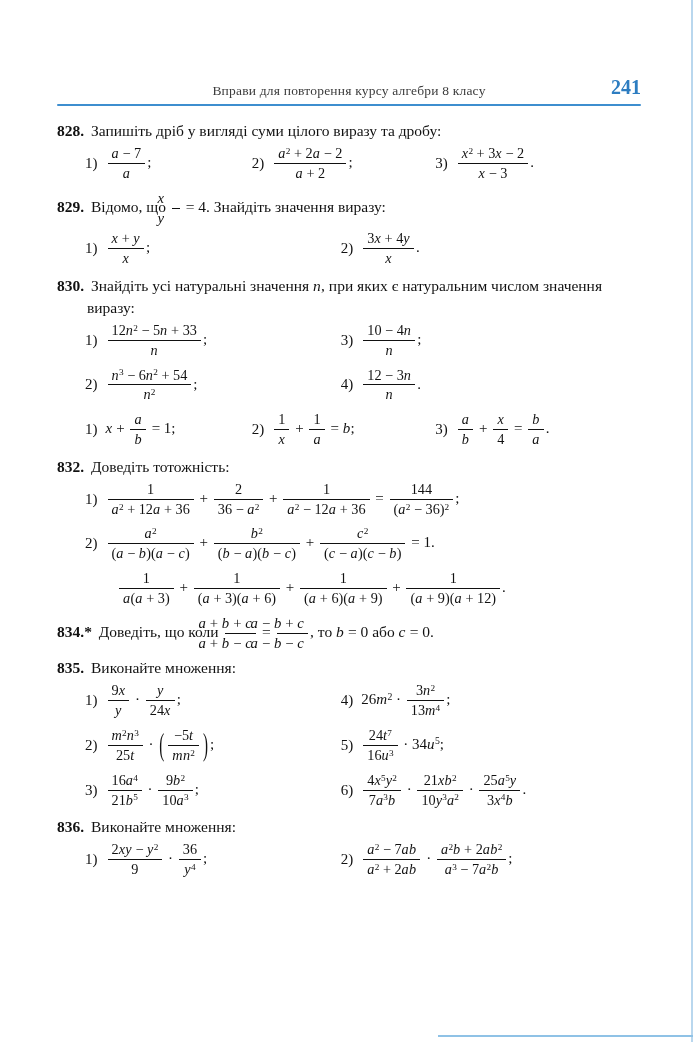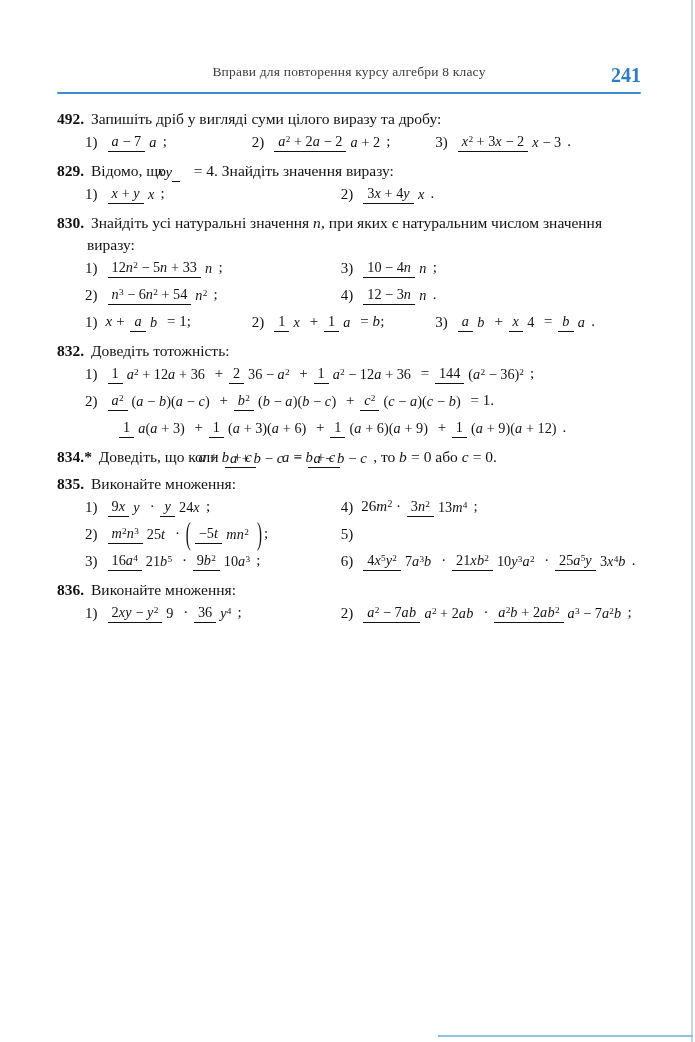--- a/index.html
+++ b/index.html
@@ -11,21 +11,21 @@
     position:relative;
     overflow:hidden;
   }
   .page { position:absolute; inset:0; padding:64px 54px 0 57px; }
 
   
   .edge-right { position:absolute; top:0; right:2px; width:2px; height:100%; background:#b9d7ee; }
   .edge-bottom { position:absolute; right:2px; bottom:5px; width:255px; height:2px; background:#8fc2e6; }
 
   
-  .header { display:flex; align-items:flex-start; }
+  .header { display:flex; align-items:flex-end;margin-top:12px; }
   .header-title { flex:1; text-align:center; font-size:13.5px; color:#3c3c3c; letter-spacing:.2px; padding-left:60px; }
   .page-number { width:60px; text-align:right; font-weight:bold; font-size:20px; }
   .header-rule { height:2px; margin-top:5px; border-radius:1px; }
 
   
   main { display:block; margin-top:14px; }
   .exercise { margin-bottom:5px; }
   .intro { font-size:15.5px; line-height:1.42; padding-left:30px; text-indent:-30px; margin-bottom:3px; }
   .exnum { font-weight:bold; margin-right:3px; white-space:nowrap; }
 
@@ -34,40 +34,40 @@
   .row.cols2 { grid-template-columns:46% 54%; }
   .row.cols3 { grid-template-columns:30% 33% 37%; }
   .item { display:flex; align-items:center; gap:8px; white-space:nowrap; }
   .item.nolabel { padding-left:32px; }
   .ilabel { flex:0 0 auto; }
 
   
   i { font-style:italic; letter-spacing:.3px; }
   sup { font-size:.65em; line-height:0; vertical-align:baseline; position:relative; top:-.45em; }
   .frac {
-    display:inline-flex; flex-direction:row; text-align:center;
+    display:inline-flex; flex-direction:column; text-align:center;
     vertical-align:middle; margin:0 2px; line-height:1.18; font-size:.95em;
   }
   .frac > .num { display:block; padding:0 4px 1px; border-bottom:1.2px solid #111; }
   .frac > .den { display:block; padding:1px 4px 0; }
   .bigp { display:inline-block; transform:scaleY(2.1); vertical-align:middle; margin:0 2px; line-height:1; }
 </style>
 </head>
 <body>
 
 <div class="page">
   <header class="header">
     <div class="header-title">Вправи для повторення курсу алгебри 8 класу</div>
     <div class="page-number" style="color: rgb(45, 125, 193);">241</div>
   </header>
   <div class="header-rule" style="background: rgb(62, 142, 207);"></div>
 
   <main id="exercises">
       <section class="exercise">
-        <p class="intro"><b class="exnum">492.</b> <span>Запишіть дріб у вигляді суми цілого виразу та дробу:</span></p>
+        <p class="intro"><b class="exnum">828.</b> <span>Запишіть дріб у вигляді суми цілого виразу та дробу:</span></p>
         <div class="row cols3">
           <span class="item">
             <span class="ilabel">1)</span>
             <span class="imath"><span class="frac">
                 <span class="num"><i>a</i> − 7</span>
                 <span class="den"><i>a</i></span>
               </span>;</span>
           </span>
           <span class="item">
             <span class="ilabel">2)</span>
@@ -267,20 +267,24 @@
             <span class="imath"><span class="frac">
                 <span class="num"><i>m</i><sup>2</sup><i>n</i><sup>3</sup></span>
                 <span class="den">25<i>t</i></span>
               </span> · <span class="bigp">(</span><span class="frac">
                 <span class="num">−5<i>t</i></span>
                 <span class="den"><i>m</i><i>n</i><sup>2</sup></span>
               </span><span class="bigp">)</span>;</span>
           </span>
           <span class="item">
             <span class="ilabel">5)</span>
+            <span class="imath"><span class="frac">
+                <span class="num">24<i>t</i><sup>7</sup></span>
+                <span class="den">16<i>u</i><sup>3</sup></span>
+              </span> · 34<i>u</i><sup>5</sup>;</span>
           </span>
         </div>
         <div class="row cols2">
           <span class="item">
             <span class="ilabel">3)</span>
             <span class="imath"><span class="frac">
                 <span class="num">16<i>a</i><sup>4</sup></span>
                 <span class="den">21<i>b</i><sup>5</sup></span>
               </span> · <span class="frac">
                 <span class="num">9<i>b</i><sup>2</sup></span>

